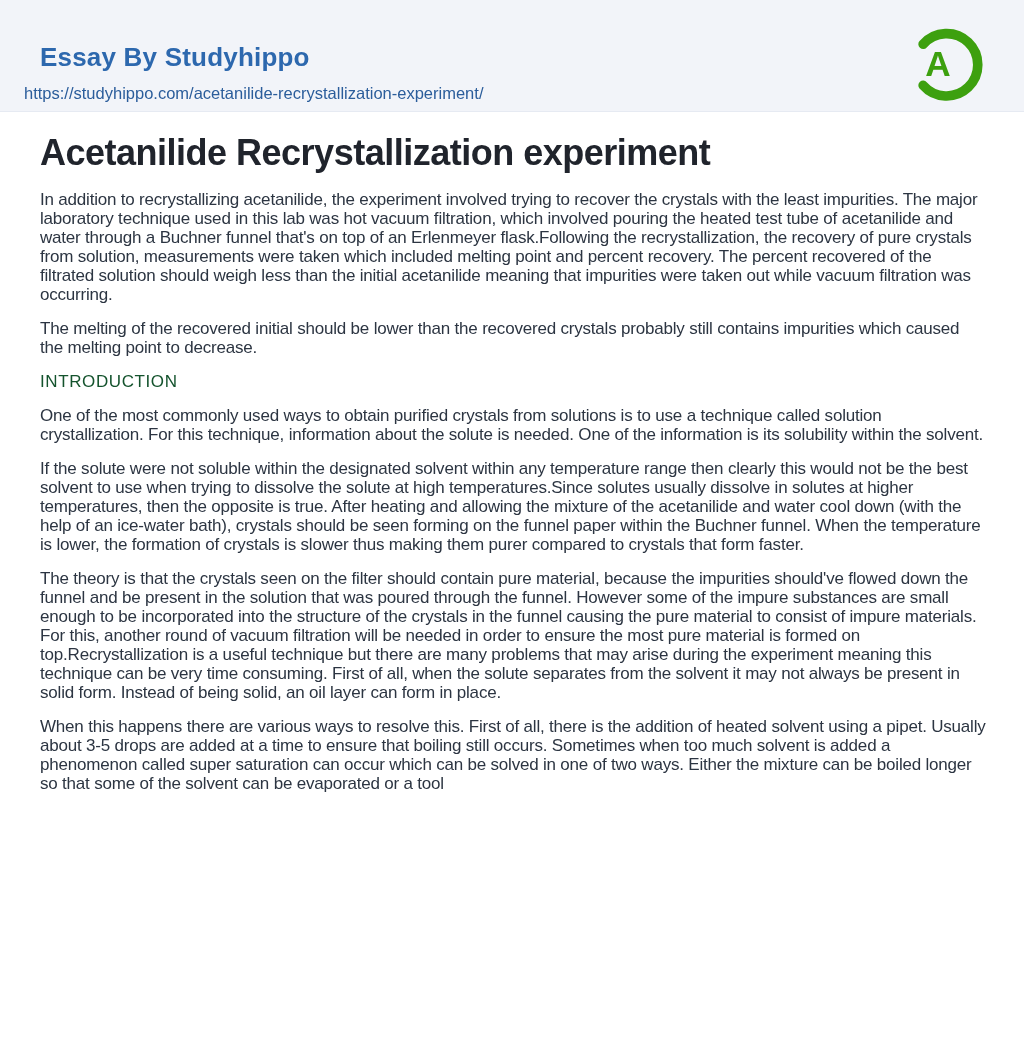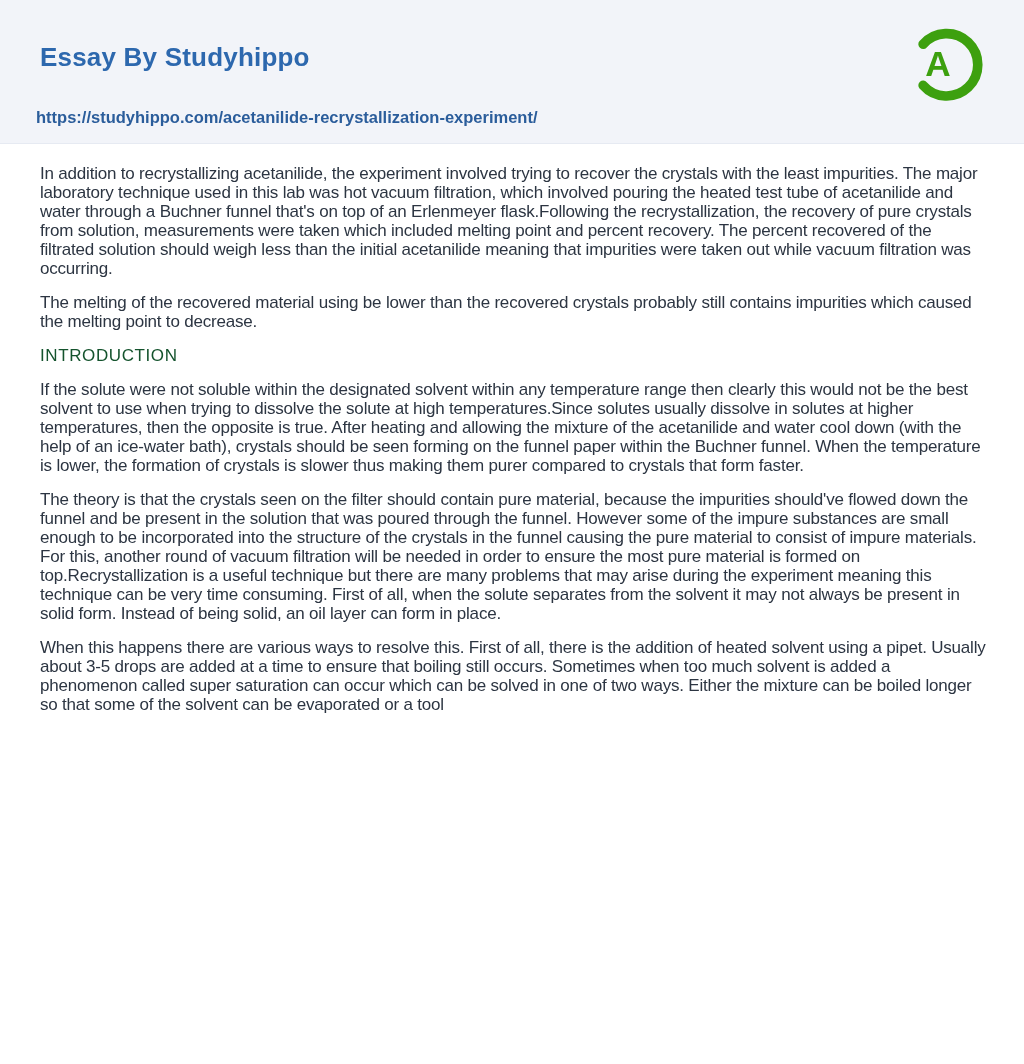--- a/index.html
+++ b/index.html
@@ -11,43 +11,42 @@
   body {
     height: 1064px;
     overflow: hidden;
     position: relative;
   }
 
   
   .page-header {
     position: relative;
     width: 100%;
-    height: 144px;
+    height: 112px;
     background: #f2f4f9;
     border-bottom: 1px solid #e6eaf2;
     padding: 0 40px;
   }
   .site-title {
     position: absolute;
     left: 40px;
     top: 42px;
     font-size: 26px;
     font-weight: 700;
     letter-spacing: 0.2px;
     color: #2d68ae;
   }
   .page-url {
     position: absolute;
-    left: 36px;
+    left: 24px;
     top: 84px;
     font-size: 16.5px;
-    font-weight: 700;
+    font-weight: 400;
     color: #2b5d9b;
     text-decoration: none;
-    margin-top: 24px;
   }
   .logo {
     position: absolute;
     top: 24px;
     right: 38px;
     width: 80px;
     height: 80px;
   }
 
   
@@ -83,22 +82,24 @@
   <a class="page-url" href="#">https://studyhippo.com/acetanilide-recrystallization-experiment/</a>
   <div class="logo">
     <svg viewBox="0 0 100 100" width="80" height="80">
       <path d="M 21.4 25.3 A 39 39 0 1 1 21.4 76.7" fill="none" stroke="#3da00f" stroke-width="12" stroke-linecap="round"></path>
       <text x="40" y="65" text-anchor="middle" font-family="Liberation Sans, sans-serif" font-size="44" font-weight="700" fill="#3da00f">A</text>
     </svg>
   </div>
 </header>
 
 <main class="article">
+  <h1>Acetanilide Recrystallization experiment</h1>
 
   <p>In addition to recrystallizing acetanilide, the experiment involved trying to recover the crystals with the least impurities. The major laboratory technique used in this lab was hot vacuum filtration, which involved pouring the heated test tube of acetanilide and water through a Buchner funnel that's on top of an Erlenmeyer flask.Following the recrystallization, the recovery of pure crystals from solution, measurements were taken which included melting point and percent recovery. The percent recovered of the filtrated solution should weigh less than the initial acetanilide meaning that impurities were taken out while vacuum filtration was occurring.</p>
-  <p>The melting of the recovered material using be lower than the recovered crystals probably still contains impurities which caused the melting point to decrease.</p>
+  <p>The melting of the recovered initial should be lower than the recovered crystals probably still contains impurities which caused the melting point to decrease.</p>
 
   <p class="section-heading">INTRODUCTION</p>
 
+  <p>One of the most commonly used ways to obtain purified crystals from solutions is to use a technique called solution crystallization. For this technique, information about the solute is needed. One of the information is its solubility within the solvent.</p>
   <p>If the solute were not soluble within the designated solvent within any temperature range then clearly this would not be the best solvent to use when trying to dissolve the solute at high temperatures.Since solutes usually dissolve in solutes at higher temperatures, then the opposite is true. After heating and allowing the mixture of the acetanilide and water cool down (with the help of an ice-water bath), crystals should be seen forming on the funnel paper within the Buchner funnel. When the temperature is lower, the formation of crystals is slower thus making them purer compared to crystals that form faster.</p>
   <p>The theory is that the crystals seen on the filter should contain pure material, because the impurities should've flowed down the funnel and be present in the solution that was poured through the funnel. However some of the impure substances are small enough to be incorporated into the structure of the crystals in the funnel causing the pure material to consist of impure materials. For this, another round of vacuum filtration will be needed in order to ensure the most pure material is formed on top.Recrystallization is a useful technique but there are many problems that may arise during the experiment meaning this technique can be very time consuming. First of all, when the solute separates from the solvent it may not always be present in solid form. Instead of being solid, an oil layer can form in place.</p>
   <p>When this happens there are various ways to resolve this. First of all, there is the addition of heated solvent using a pipet. Usually about 3-5 drops are added at a time to ensure that boiling still occurs. Sometimes when too much solvent is added a phenomenon called super saturation can occur which can be solved in one of two ways. Either the mixture can be boiled longer so that some of the solvent can be evaporated or a tool</p>
 </main>
 
 </body></html>

